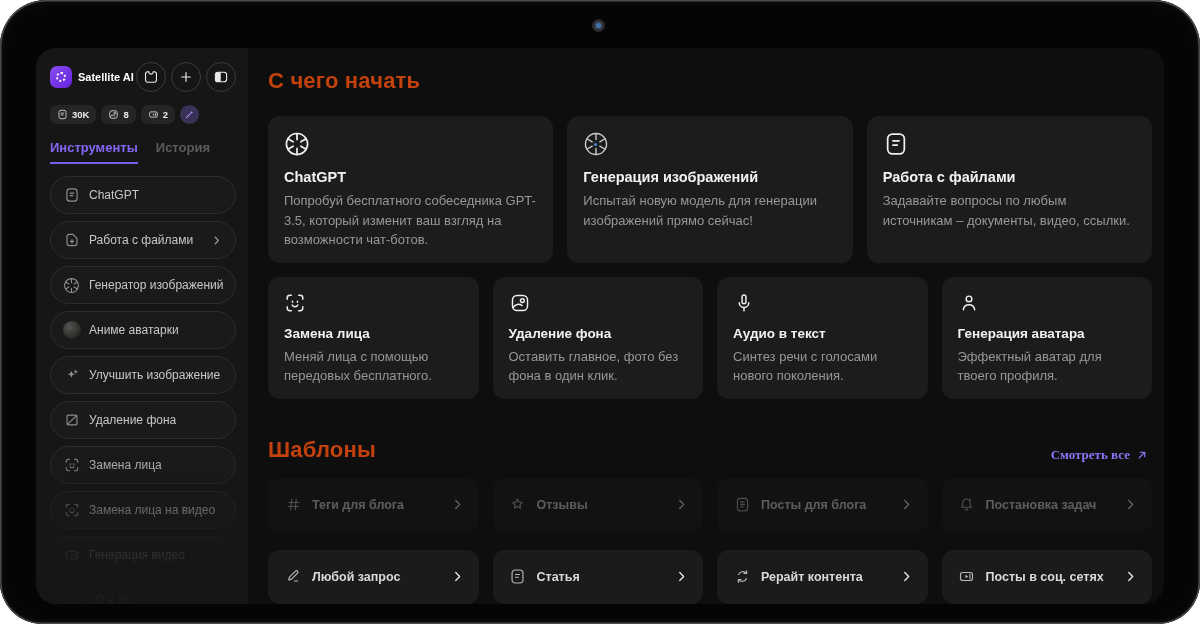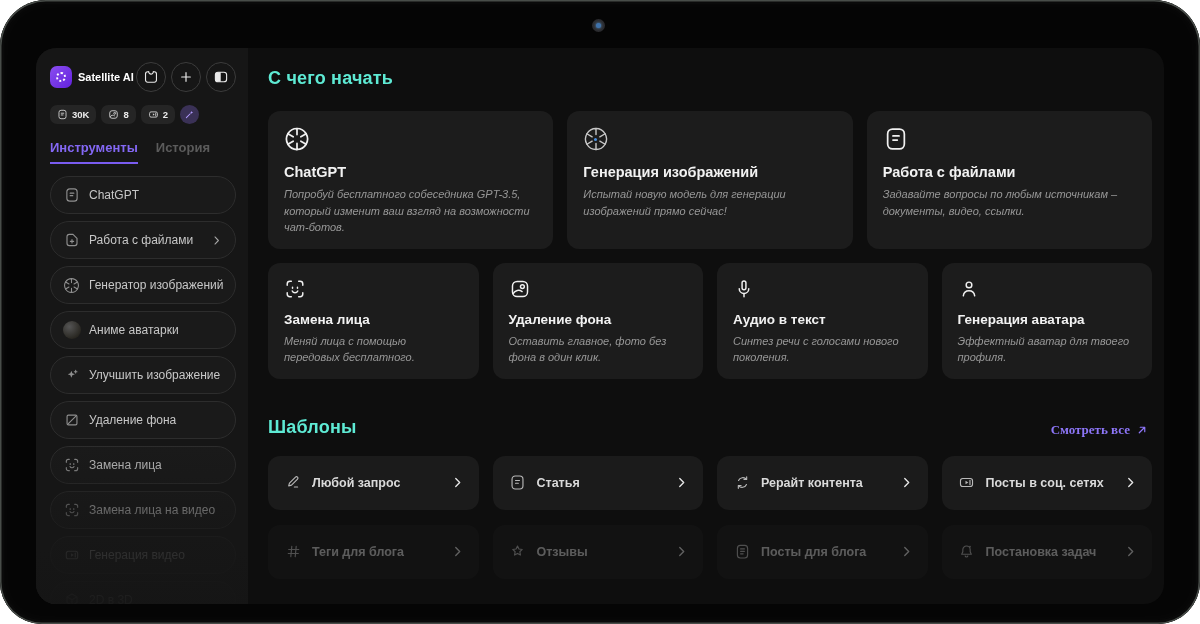--- a/index.html
+++ b/index.html
@@ -49,30 +49,30 @@
     font-family:inherit; }
   .nav-item .n-icon { color:#8f8f8f; width:17px; flex:0 0 17px; display:grid; place-items:center; }
   .nav-item .chev { margin-left:auto; color:#a5a5a5; display:grid; place-items:center; }
   .avatar-dot { width:18px; height:18px; border-radius:50%;
     background:radial-gradient(circle at 35% 32%, #555, #27251f 75%); }
   .nav-fade { position:absolute; left:-14px; right:-12px; bottom:0; height:175px; pointer-events:none;
     background:linear-gradient(180deg, rgba(22,22,22,0) 0%, rgba(22,22,22,.85) 60%, #151515 100%); }
 
   
   .main { flex:1; padding:20px 12px 0 20px; min-width:0; }
-  .h1 { font-size:18px; font-weight:700; color:#5eead4; letter-spacing:.2px; }
+  .h1 { font-size:22px; font-weight:700; color:#c2410c; letter-spacing:.2px; }
   .cards3 { display:grid; grid-template-columns:repeat(3,1fr); gap:14px; margin-top:22px; }
   .cards4 { display:grid; grid-template-columns:repeat(4,1fr); gap:14px; margin-top:14px; }
   .card { background:#1c1c1c; border-radius:12px; padding:15px 16px 13px; cursor:pointer; }
   .cards3 .card { min-height:104px; }
   .cards4 .card { min-height:100px; }
   .card .c-icon { color:#f0f0f0; display:block; position:relative; width:26px; }
   .card-title { margin-top:12px; font-size:14.5px; font-weight:700; color:#f2f2f2; }
   .cards4 .card-title { font-size:13.5px; }
-  .card-desc { margin-top:6px; font-size:11px; color:#979797; line-height:1.5;font-style:italic; }
+  .card-desc { margin-top:6px; font-size:13px; color:#979797; line-height:1.5; }
   .blue-dot { position:absolute; left:11px; top:12px; width:3px; height:3px; border-radius:50%; background:#4a8fe0; }
 
   .tpl-head { display:flex; align-items:flex-end; justify-content:space-between; margin-top:38px; padding-right:4px; }
   .see-all { display:flex; align-items:center; gap:6px; color:#8d76f8; font-size:13px; font-weight:600;
     cursor:pointer; text-decoration:none;font-family:Liberation Serif, serif; }
   .tpl-grid { display:grid; grid-template-columns:repeat(4,1fr); gap:14px; margin-top:18px; }
   .tpl-grid.row2 { margin-top:15px; opacity:.38; }
   .tpl { display:flex; align-items:center; gap:10px; height:54px; border-radius:12px; background:#1b1b1b;
     padding:0 14px 0 16px; color:#dadada; font-size:12.5px; font-weight:600; cursor:pointer;
     white-space:nowrap; overflow:hidden; border:none; font-family:inherit; text-align:left; }
@@ -377,20 +377,78 @@
         <a class="see-all">
           <span>Смотреть все</span>
           <span>
               <svg width="12" height="12" viewBox="0 0 24 24" fill="none" stroke="currentColor" stroke-width="2.4" stroke-linecap="round" stroke-linejoin="round">
                 <path d="M6.5 17.5L17 7M8.5 6.5h9v9"></path>
               </svg>
             </span>
         </a>
       </div>
 
+      <div class="tpl-grid row2">
+        <button class="tpl">
+          <span class="t-icon">
+              <svg width="17" height="17" viewBox="0 0 24 24" fill="none" stroke="currentColor" stroke-width="1.6" stroke-linecap="round">
+                <path d="M9.6 4.8L8.2 19.2M15.8 4.8l-1.4 14.4M5.2 9.2h14.2M4.6 14.8h14.2"></path>
+              </svg>
+            </span>
+          <span>Теги для блога</span>
+          <span class="chev">
+              <svg width="15" height="15" viewBox="0 0 24 24" fill="none" stroke="currentColor" stroke-width="2.2" stroke-linecap="round" stroke-linejoin="round">
+                <path d="M9.2 5.5l6.3 6.5-6.3 6.5"></path>
+              </svg>
+            </span>
+        </button>
+        <button class="tpl">
+          <span class="t-icon">
+              <svg width="17" height="17" viewBox="0 0 24 24" fill="none" stroke="currentColor" stroke-width="1.6" stroke-linejoin="round">
+                <path d="M12 4.2l2 4.3 4.7.6-3.4 3.2.9 4.7L12 14.7 7.8 17l.9-4.7-3.4-3.2 4.7-.6z"></path>
+              </svg>
+            </span>
+          <span>Отзывы</span>
+          <span class="chev">
+              <svg width="15" height="15" viewBox="0 0 24 24" fill="none" stroke="currentColor" stroke-width="2.2" stroke-linecap="round" stroke-linejoin="round">
+                <path d="M9.2 5.5l6.3 6.5-6.3 6.5"></path>
+              </svg>
+            </span>
+        </button>
+        <button class="tpl">
+          <span class="t-icon">
+              <svg width="17" height="17" viewBox="0 0 24 24" fill="none" stroke="currentColor" stroke-width="1.6" stroke-linecap="round">
+                <rect x="4.8" y="3.4" width="14.4" height="17.8" rx="4.2"></rect>
+                <path d="M9.3 8.3h5.4M9.3 11.8h5.4M9.3 15.3h3.6"></path>
+              </svg>
+            </span>
+          <span>Посты для блога</span>
+          <span class="chev">
+              <svg width="15" height="15" viewBox="0 0 24 24" fill="none" stroke="currentColor" stroke-width="2.2" stroke-linecap="round" stroke-linejoin="round">
+                <path d="M9.2 5.5l6.3 6.5-6.3 6.5"></path>
+              </svg>
+            </span>
+        </button>
+        <button class="tpl">
+          <span class="t-icon">
+              <svg width="17" height="17" viewBox="0 0 24 24" fill="none" stroke="currentColor" stroke-width="1.6" stroke-linecap="round" stroke-linejoin="round">
+                <path d="M12 4.2a5.2 5.2 0 0 0-5.2 5.2v3.1l-1.6 3.3h13.6l-1.6-3.3V9.4A5.2 5.2 0 0 0 12 4.2z"></path>
+                <path d="M10.2 18.4a1.9 1.9 0 0 0 3.6 0"></path>
+                <circle cx="16.9" cy="5.2" r="1.2" fill="currentColor" stroke="none"></circle>
+              </svg>
+            </span>
+          <span>Постановка задач</span>
+          <span class="chev">
+              <svg width="15" height="15" viewBox="0 0 24 24" fill="none" stroke="currentColor" stroke-width="2.2" stroke-linecap="round" stroke-linejoin="round">
+                <path d="M9.2 5.5l6.3 6.5-6.3 6.5"></path>
+              </svg>
+            </span>
+        </button>
+      </div>
+
       <div class="tpl-grid">
         <button class="tpl">
           <span class="t-icon">
               <svg width="17" height="17" viewBox="0 0 24 24" fill="none" stroke="currentColor" stroke-width="1.6" stroke-linecap="round" stroke-linejoin="round">
                 <path d="M14.8 4.3a2 2 0 0 1 2.9 2.9L9.2 15.7l-4 1.1 1.1-4z"></path>
                 <path d="M13.2 18.4h4.6"></path>
               </svg>
             </span>
           <span>Любой запрос</span>
           <span class="chev">
@@ -438,73 +496,15 @@
               </svg>
             </span>
           <span>Посты в соц. сетях</span>
           <span class="chev">
               <svg width="15" height="15" viewBox="0 0 24 24" fill="none" stroke="currentColor" stroke-width="2.2" stroke-linecap="round" stroke-linejoin="round">
                 <path d="M9.2 5.5l6.3 6.5-6.3 6.5"></path>
               </svg>
             </span>
         </button>
       </div>
-
-      <div class="tpl-grid row2">
-        <button class="tpl">
-          <span class="t-icon">
-              <svg width="17" height="17" viewBox="0 0 24 24" fill="none" stroke="currentColor" stroke-width="1.6" stroke-linecap="round">
-                <path d="M9.6 4.8L8.2 19.2M15.8 4.8l-1.4 14.4M5.2 9.2h14.2M4.6 14.8h14.2"></path>
-              </svg>
-            </span>
-          <span>Теги для блога</span>
-          <span class="chev">
-              <svg width="15" height="15" viewBox="0 0 24 24" fill="none" stroke="currentColor" stroke-width="2.2" stroke-linecap="round" stroke-linejoin="round">
-                <path d="M9.2 5.5l6.3 6.5-6.3 6.5"></path>
-              </svg>
-            </span>
-        </button>
-        <button class="tpl">
-          <span class="t-icon">
-              <svg width="17" height="17" viewBox="0 0 24 24" fill="none" stroke="currentColor" stroke-width="1.6" stroke-linejoin="round">
-                <path d="M12 4.2l2 4.3 4.7.6-3.4 3.2.9 4.7L12 14.7 7.8 17l.9-4.7-3.4-3.2 4.7-.6z"></path>
-              </svg>
-            </span>
-          <span>Отзывы</span>
-          <span class="chev">
-              <svg width="15" height="15" viewBox="0 0 24 24" fill="none" stroke="currentColor" stroke-width="2.2" stroke-linecap="round" stroke-linejoin="round">
-                <path d="M9.2 5.5l6.3 6.5-6.3 6.5"></path>
-              </svg>
-            </span>
-        </button>
-        <button class="tpl">
-          <span class="t-icon">
-              <svg width="17" height="17" viewBox="0 0 24 24" fill="none" stroke="currentColor" stroke-width="1.6" stroke-linecap="round">
-                <rect x="4.8" y="3.4" width="14.4" height="17.8" rx="4.2"></rect>
-                <path d="M9.3 8.3h5.4M9.3 11.8h5.4M9.3 15.3h3.6"></path>
-              </svg>
-            </span>
-          <span>Посты для блога</span>
-          <span class="chev">
-              <svg width="15" height="15" viewBox="0 0 24 24" fill="none" stroke="currentColor" stroke-width="2.2" stroke-linecap="round" stroke-linejoin="round">
-                <path d="M9.2 5.5l6.3 6.5-6.3 6.5"></path>
-              </svg>
-            </span>
-        </button>
-        <button class="tpl">
-          <span class="t-icon">
-              <svg width="17" height="17" viewBox="0 0 24 24" fill="none" stroke="currentColor" stroke-width="1.6" stroke-linecap="round" stroke-linejoin="round">
-                <path d="M12 4.2a5.2 5.2 0 0 0-5.2 5.2v3.1l-1.6 3.3h13.6l-1.6-3.3V9.4A5.2 5.2 0 0 0 12 4.2z"></path>
-                <path d="M10.2 18.4a1.9 1.9 0 0 0 3.6 0"></path>
-                <circle cx="16.9" cy="5.2" r="1.2" fill="currentColor" stroke="none"></circle>
-              </svg>
-            </span>
-          <span>Постановка задач</span>
-          <span class="chev">
-              <svg width="15" height="15" viewBox="0 0 24 24" fill="none" stroke="currentColor" stroke-width="2.2" stroke-linecap="round" stroke-linejoin="round">
-                <path d="M9.2 5.5l6.3 6.5-6.3 6.5"></path>
-              </svg>
-            </span>
-        </button>
-      </div>
     </main>
   </div>
 </div>
 
 </body></html>

